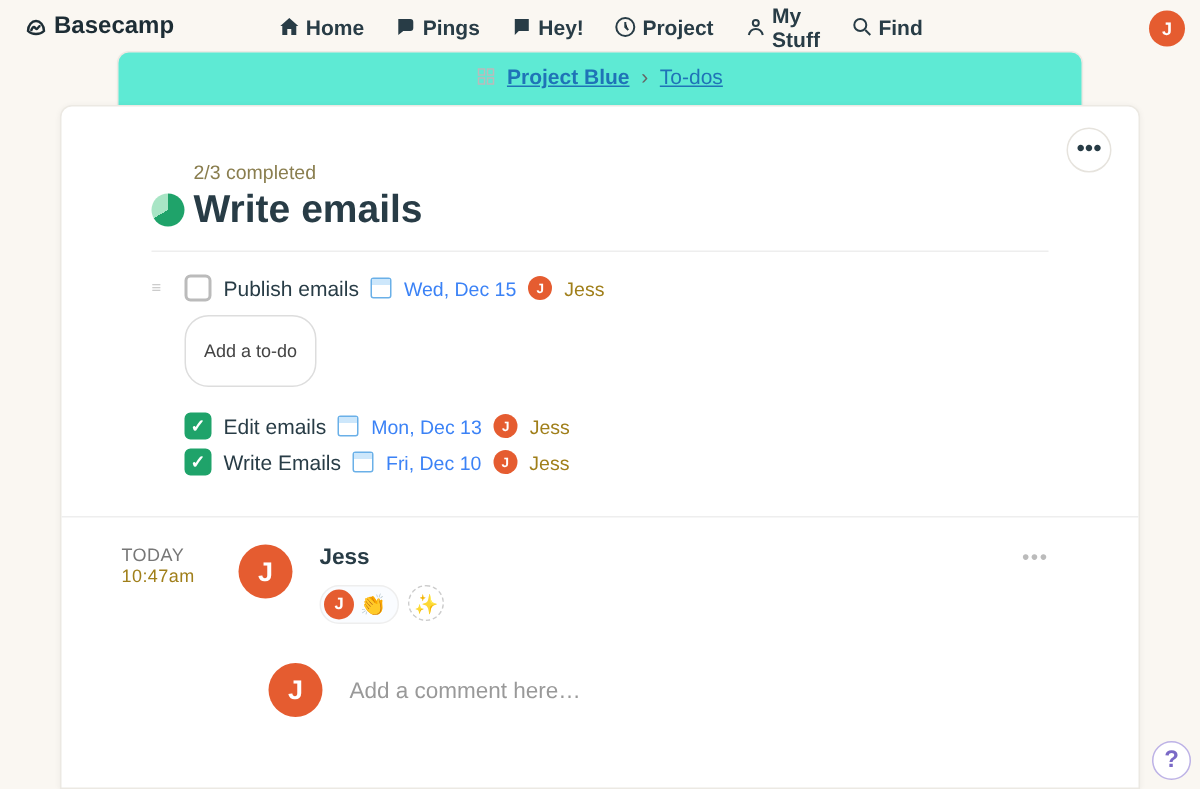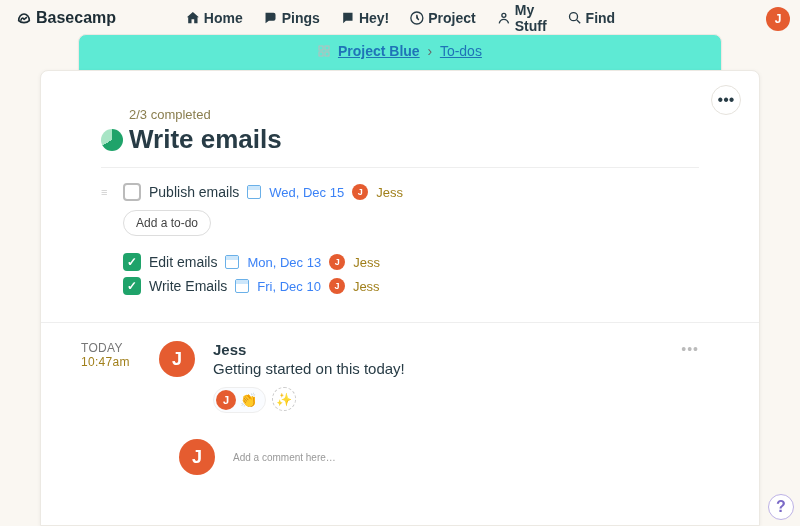--- a/index.html
+++ b/index.html
@@ -127,21 +127,21 @@
   .date-txt { color: #3b82f6; font-size: 13px; }
   .assignee-chip {
     width:16px; height:16px; border-radius:50%; background:#e55c30; color:#fff;
     font-size:9px; font-weight:700; display:inline-flex; align-items:center; justify-content:center;
     flex-shrink:0;
   }
   .assignee-name { color:#a07f1a; font-size:13px; }
   .add-todo-btn {
     display:inline-block; margin: 6px 0 10px 22px;
     border:1px solid #ddd; border-radius: 16px;
-    padding: 5px 12px; font-size: 12px; color:#444; background:#fff; cursor:pointer;
+    padding: 16px 12px; font-size: 12px; color:#444; background:#fff; cursor:pointer;
   }
   .completed-items { margin-top: 4px; }
   
   .comments-divider { border-top:1px solid #eee; margin: 24px 0 0 0; }
   .comment-block { display:flex; padding: 18px 60px 0 40px; gap: 18px; }
   .timestamp-col { width: 60px; font-size: 12px; letter-spacing: .3px;}
   .timestamp-col .day { color:#777; text-transform:uppercase; }
   .timestamp-col .time { color:#a07f1a; }
   .avatar-big {
     width: 36px; height:36px; border-radius:50%; background:#e55c30; color:#fff;
@@ -164,21 +164,21 @@
   .react-emoji { font-size:14px; }
   .react-add {
     width:24px; height:24px; border:1px dashed #ccc; border-radius:50%;
     display:flex; align-items:center; justify-content:center; font-size:13px; color:#aaa; cursor:pointer;
   }
   .comment-more { color:#bbb; font-size:14px; cursor:pointer; letter-spacing:1px;}
   .add-comment-row {
     display:flex; align-items:center; gap:18px;
     padding: 26px 60px 0 138px;
   }
-  .comment-input-placeholder { color:#999; font-size:10px; flex:1; cursor:text;}
+  .comment-input-placeholder { color:#999; font-size:15px; flex:1; cursor:text;}
   
   .help-bubble {
     position:absolute; right:6px; bottom:6px;
     width:26px; height:26px; border:1px solid #bdb2e6; border-radius:50%;
     color:#7a69c6; display:flex; align-items:center; justify-content:center;
     font-weight:700; background:#fff;
   }
 </style>
 </head>
 <body>
@@ -319,21 +319,20 @@
   <div class="comments-divider"></div>
 
   <div class="comment-block">
     <div class="timestamp-col">
       <div class="day">TODAY</div>
       <div class="time">10:47am</div>
     </div>
     <div class="avatar-big">J</div>
     <div class="comment-body">
       <div class="comment-author">Jess</div>
-      <div class="comment-text">Getting started on this today!</div>
       <div class="reactions">
         <div class="react-stack">
           <span class="react-avatar">J</span>
           <span class="react-emoji">👏</span>
         </div>
         <div class="react-add">
           <span>✨</span>
         </div>
       </div>
     </div>

